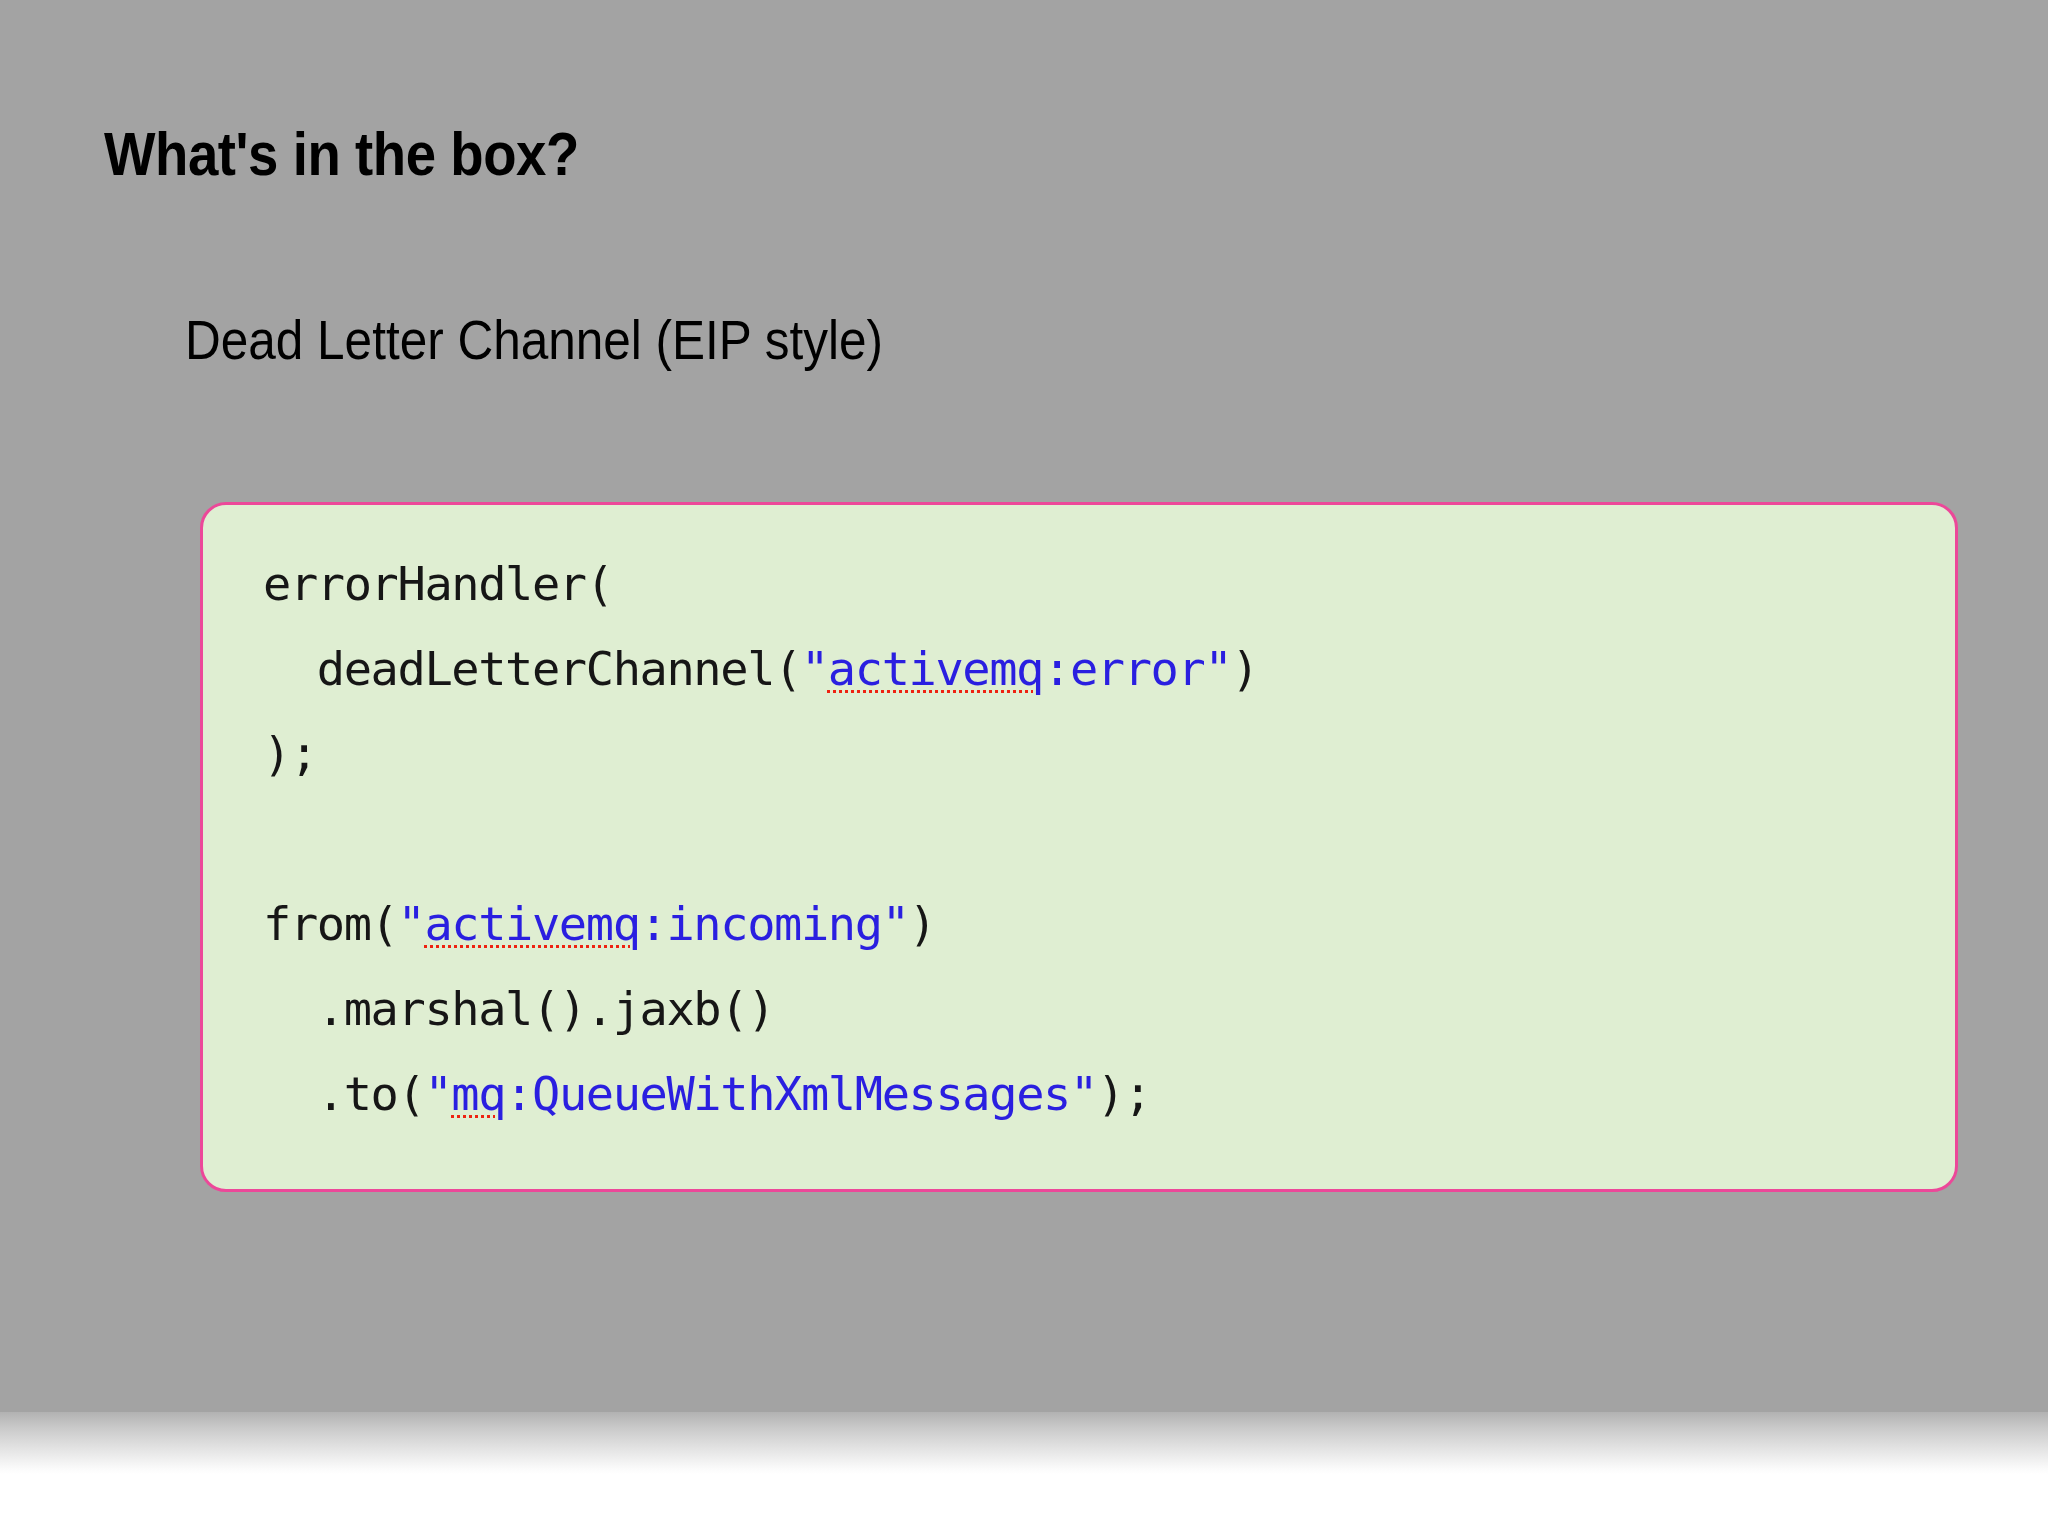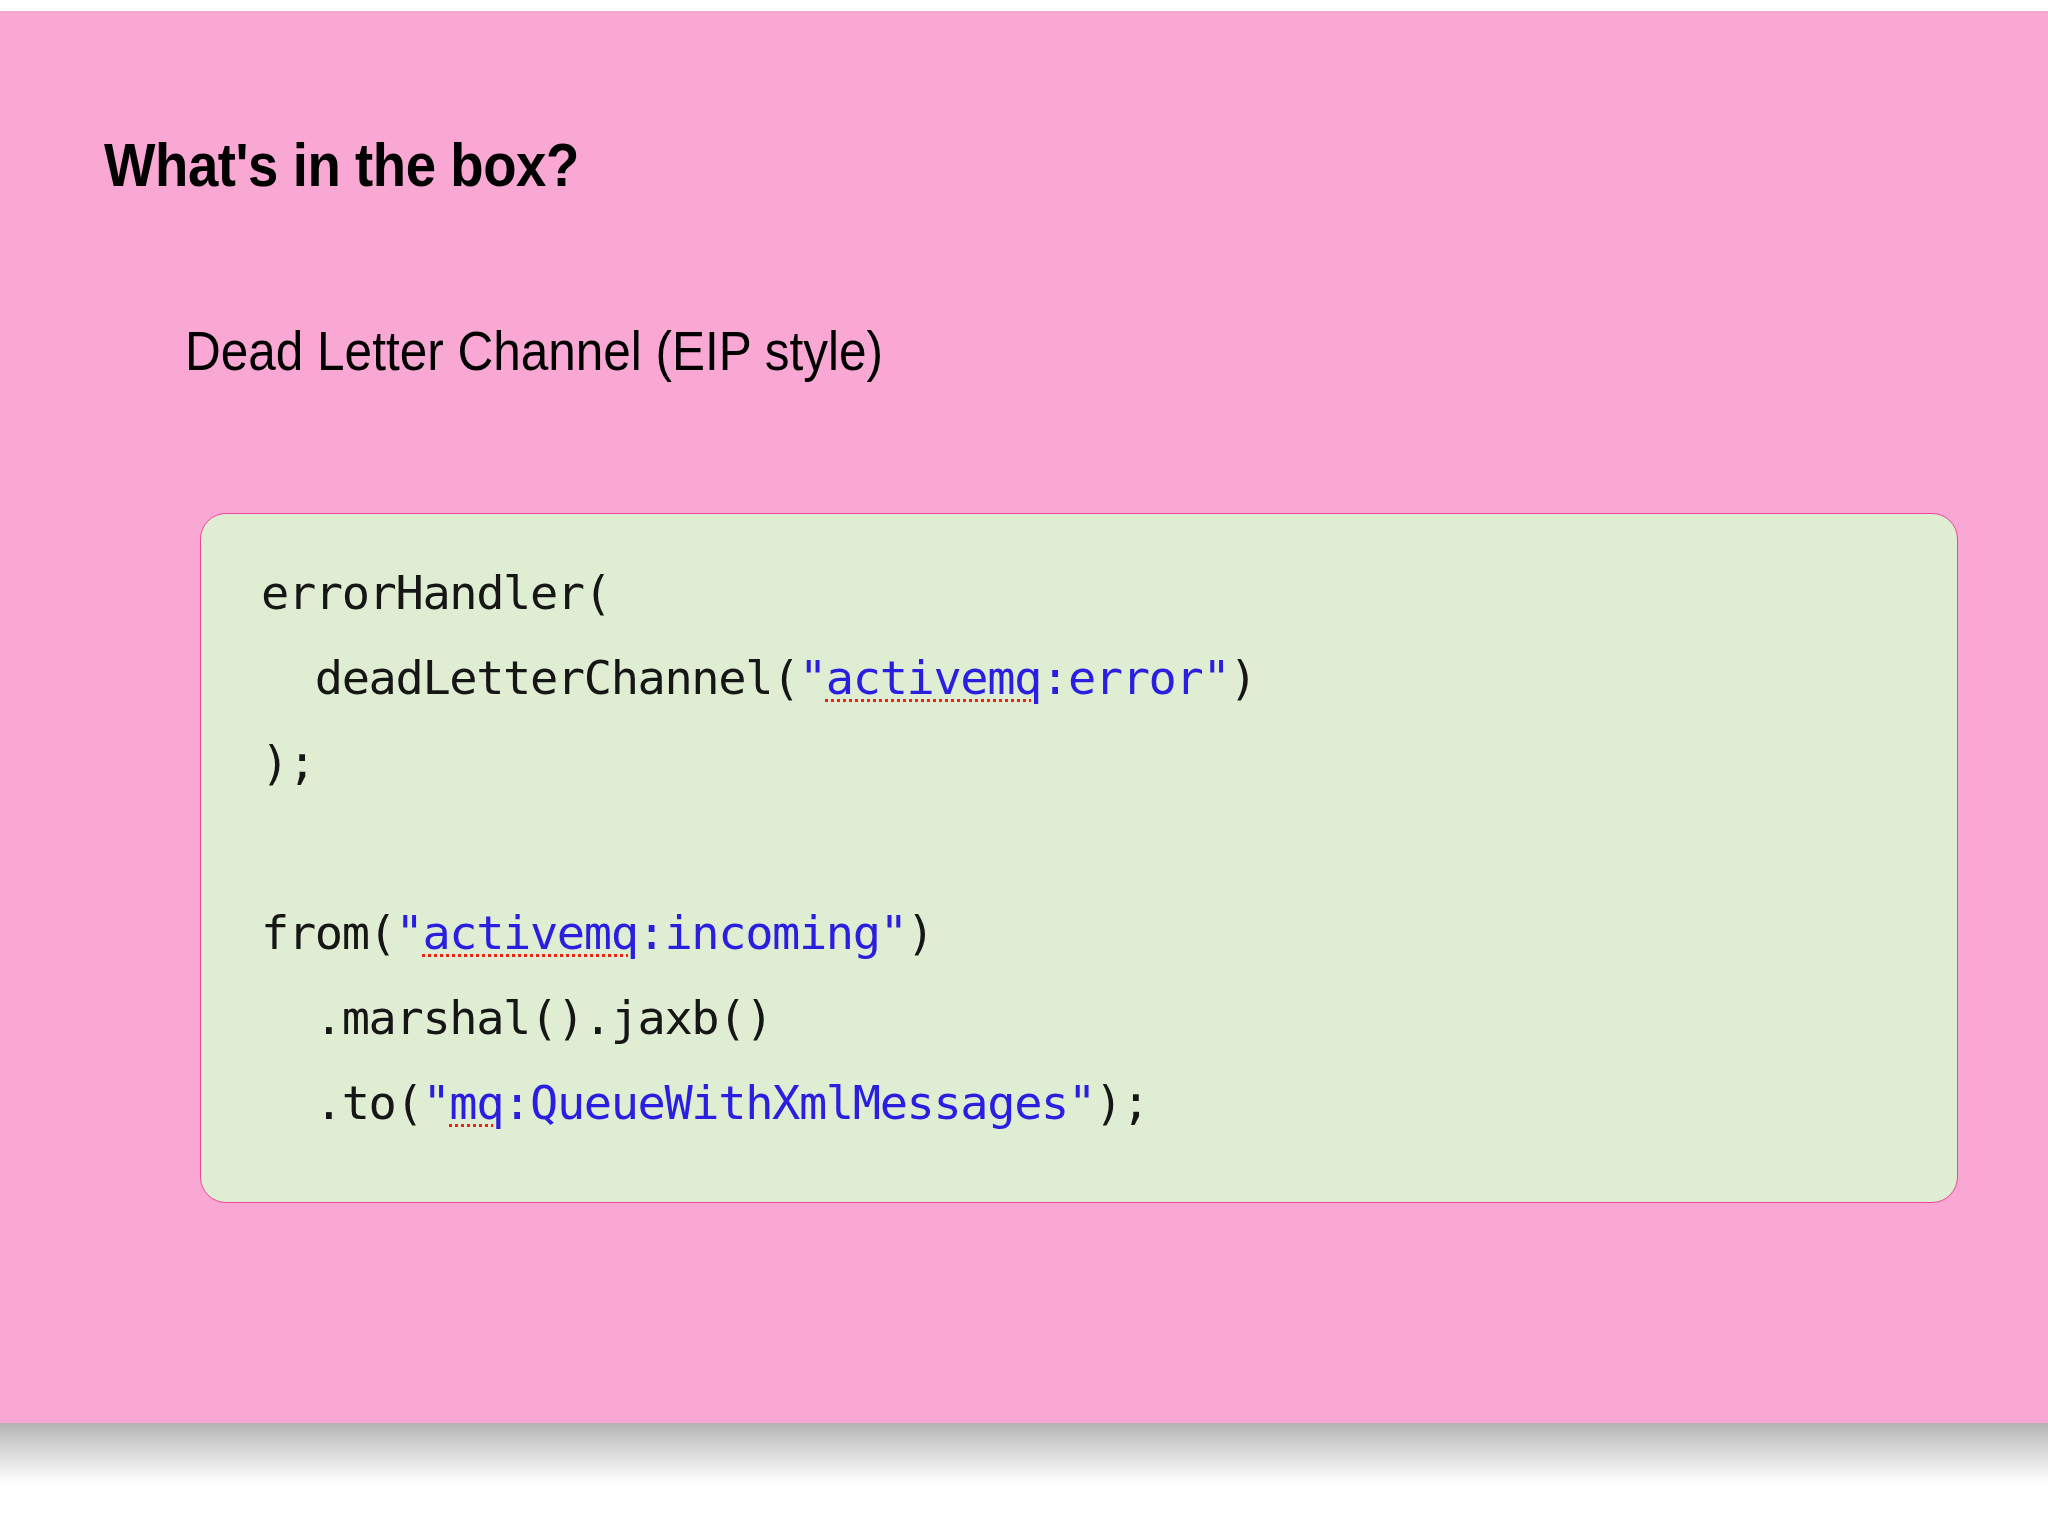--- a/index.html
+++ b/index.html
@@ -12,22 +12,21 @@
     height: 1535px;
     position: relative;
     overflow: hidden;
     font-family: "Liberation Sans", sans-serif;
     -webkit-font-smoothing: antialiased;
   }
 
   .slide {
     position: absolute;
     inset: 0;
-    background: #f9a8d4;
-    margin-top: 11px;
+    background: #a3a3a3;
   }
 
   
   .slide-title {
     position: absolute;
     left: 104px;
     top: 118px;
     font-size: 62px;
     font-weight: bold;
     color: #000000;
@@ -51,21 +50,21 @@
   }
 
   
   .code-box {
     position: absolute;
     left: 200px;
     top: 502px;
     width: 1758px;
     height: 690px;
     background: #dfeed2;
-    border: 1px solid #ec4899;
+    border: 3px solid #ec4899;
     border-radius: 26px;
     box-sizing: border-box;
   }
 
   .code-body {
     position: absolute;
     left: 60px;
     top: 36px;
     right: 20px;
     font-family: "DejaVu Sans Mono", monospace;

